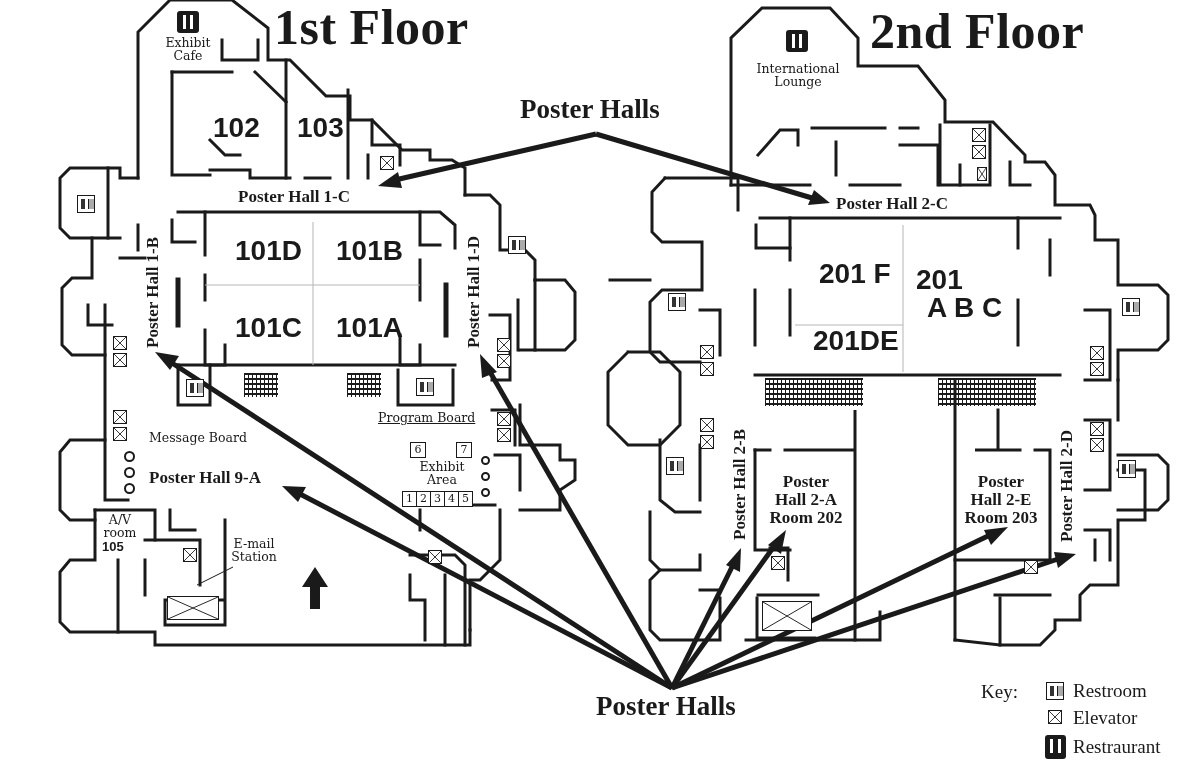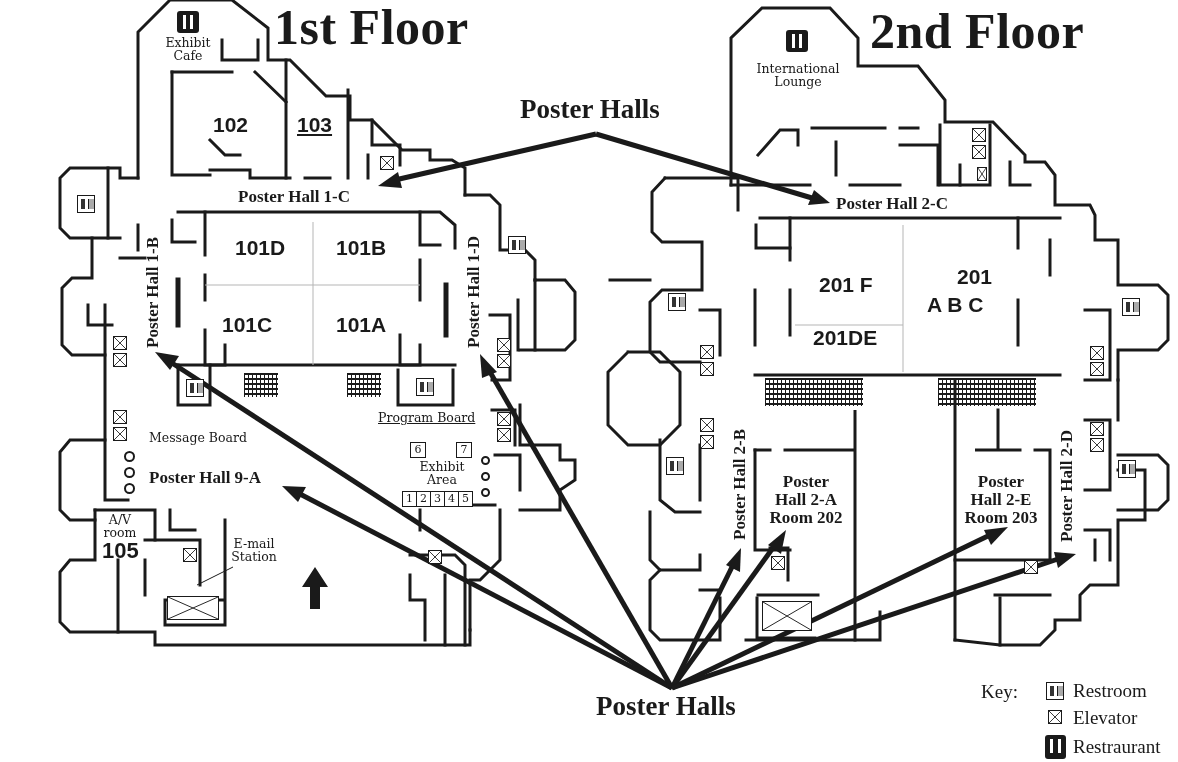--- a/index.html
+++ b/index.html
@@ -4,21 +4,21 @@
 <style>
   html, body { margin: 0; padding: 0; background: #ffffff; }
   body { width: 1178px; height: 762px; position: relative; overflow: hidden; font-family: "Liberation Serif", serif; color: #1a1a1a; }
   #map { position: absolute; left: 0; top: 0; width: 1178px; height: 762px; }
   .wall { stroke: #1a1a1a; stroke-width: 3; fill: none; stroke-linecap: square; }
   .thin { stroke: #b5b5b5; stroke-width: 1; fill: none; }
   .arrow { stroke: #1a1a1a; stroke-width: 5; fill: none; }
   .arrowhead { fill: #1a1a1a; }
   .t { position: absolute; white-space: nowrap; line-height: 1; }
   .floor-title { font-family: "Liberation Serif", serif; font-weight: bold; font-size: 50px; letter-spacing: 0.5px; }
-  .room-num { font-family: "Liberation Sans", sans-serif; font-weight: bold; font-size: 21px; }
+  .room-num { font-family: "Liberation Sans", sans-serif; font-weight: bold; font-size: 28px; }
   .hall { font-family: "Liberation Serif", serif; font-weight: bold; font-size: 17px; }
   .hall-v { transform-origin: left top; transform: rotate(-90deg); }
   .small { font-family: "DejaVu Serif", serif; font-size: 12.5px; text-align: center; }
   .callout { font-family: "Liberation Serif", serif; font-weight: bold; font-size: 27px; }
   .room-block { font-family: "Liberation Serif", serif; font-weight: bold; font-size: 17px; text-align: center; line-height: 1.05; }
   .key-label { font-family: "Liberation Serif", serif; font-size: 19px; }
   .booth { position: absolute; border: 1px solid #1a1a1a; width: 14px; height: 14px; font-family: "DejaVu Serif", serif; font-size: 11px; text-align: center; line-height: 14px; background: #fff; }
   .booth-row { position: absolute; display: flex; }
   .booth-row .booth { position: static; width: 13px; margin-right: -1px; }
   .icon-rest { position: absolute; width: 18px; height: 18px; border: 1px solid #1a1a1a; background: #fff; box-sizing: border-box; }
@@ -186,41 +186,41 @@
 <div class="t floor-title" style="left:274px; top:2px;">1st Floor</div>
 <div class="t floor-title" style="left:870px; top:6px;">2nd Floor</div>
 
 <div class="icon-rest-lg" style="left:177px; top:11px;">
     <span style="left:6px;"></span>
     <span style="left:13px;"></span>
   </div>
 <div class="t small" style="left:160px; top:37px; width:56px; white-space:normal;">Exhibit Cafe</div>
 
 <div class="t room-num" style="left:213px; top:114px;">102</div>
-<div class="t room-num" style="left:297px; top:114px;text-decoration:underline;">103</div>
+<div class="t room-num" style="left:297px; top:114px;">103</div>
 <div class="t room-num" style="left:235px; top:237px;">101D</div>
 <div class="t room-num" style="left:336px; top:237px;">101B</div>
-<div class="t room-num" style="left:222px; top:314px;text-align:center;">101C</div>
+<div class="t room-num" style="left:235px; top:314px;text-align:center;">101C</div>
 <div class="t room-num" style="left:336px; top:314px;">101A</div>
 
 <div class="t hall" style="left:238px; top:188px;">Poster Hall 1-C</div>
 <div class="t hall hall-v" style="left:144px; top:348px;">Poster Hall 1-B</div>
 <div class="t hall hall-v" style="left:465px; top:348px;">Poster Hall 1-D</div>
 <div class="t hall" style="left:149px; top:469px;">Poster Hall 9-A</div>
 
 <div class="t small" style="left:149px; top:432px;">Message Board</div>
 <div class="t small" style="left:378px; top:412px;text-decoration:underline;">Program Board</div>
 <div class="t small" style="left:224px; top:538px; width:60px; white-space:normal;">E-mail Station</div>
 <svg style="position:absolute; left:195px; top:565px;" width="40" height="22">
     <line x1="38" y1="2" x2="2" y2="20" stroke="#1a1a1a" stroke-width="1"></line>
   </svg>
 <div class="t small" style="left:414px; top:461px; width:56px; white-space:normal;">Exhibit Area</div>
 
 <div class="t small" style="left:95px; top:513px; width:50px; white-space:normal; line-height:1.05;">A/V room</div>
-<div class="t room-num" style="left:102px; top:540px; font-size:22px;">105</div>
+<div class="t room-num" style="left:102px; top:540px; font-size:13px;">105</div>
 
 <div class="booth" style="left:410px; top:442px;">6</div>
 <div class="booth" style="left:456px; top:442px;">7</div>
 <div class="booth-row" style="left:402px; top:491px;">
   <div class="booth">1</div>
   <div class="booth">2</div>
   <div class="booth">3</div>
   <div class="booth">4</div>
   <div class="booth">5</div>
 </div>
@@ -308,22 +308,22 @@
 <div class="icon-rest-lg" style="left:786px; top:30px;">
     <span style="left:6px;"></span>
     <span style="left:13px;"></span>
   </div>
 <div class="t small" style="left:748px; top:63px; width:100px; white-space:normal;">International Lounge</div>
 
 <div class="t hall" style="left:836px; top:195px;">Poster Hall 2-C</div>
 <div class="t hall hall-v" style="left:731px; top:540px;">Poster Hall 2-B</div>
 <div class="t hall hall-v" style="left:1058px; top:542px;">Poster Hall 2-D</div>
 
-<div class="t room-num" style="left:819px; top:274px;">201 F</div>
-<div class="t room-num" style="left:957px; top:266px;text-align:center;">201</div>
+<div class="t room-num" style="left:819px; top:260px;">201 F</div>
+<div class="t room-num" style="left:916px; top:266px;text-align:center;">201</div>
 <div class="t room-num" style="left:927px; top:294px;">A B C</div>
 <div class="t room-num" style="left:813px; top:327px;">201DE</div>
 
 <div class="t room-block" style="left:762px; top:473px; width:88px;">
   <div>Poster</div>
   <div>Hall 2-A</div>
   <div>Room 202</div>
 </div>
 <div class="t room-block" style="left:957px; top:473px; width:88px;">
   <div>Poster</div>

